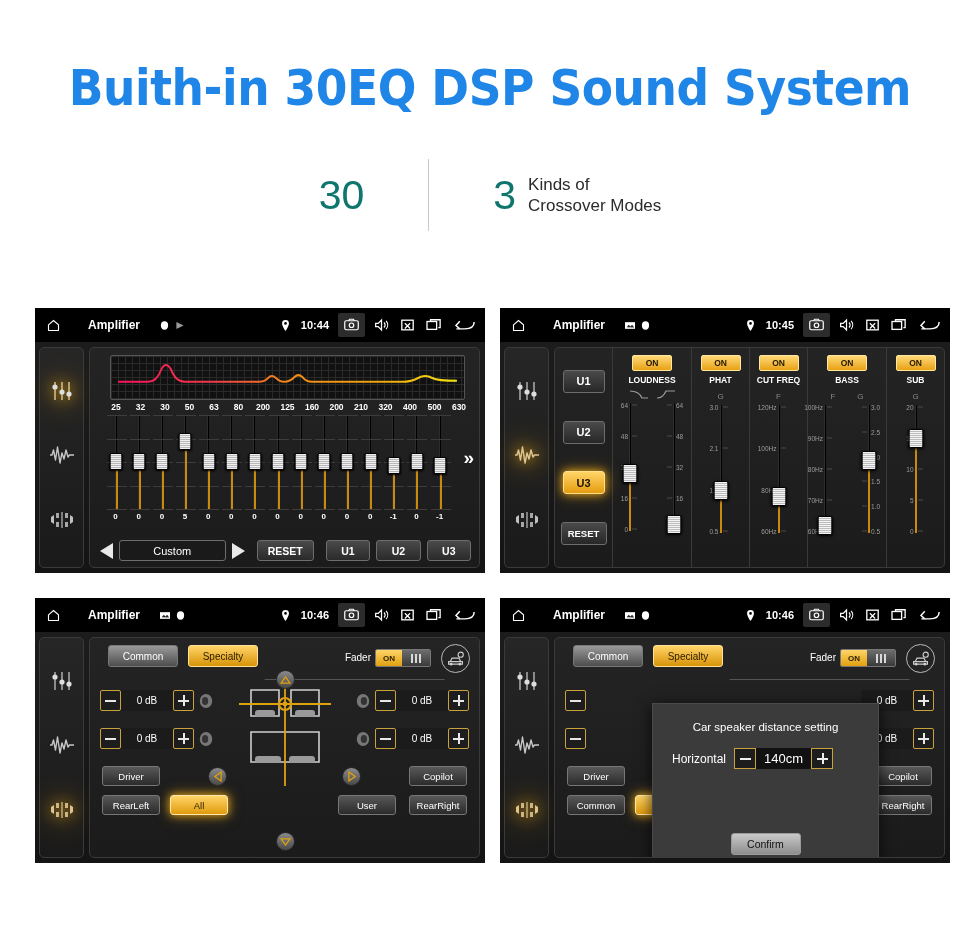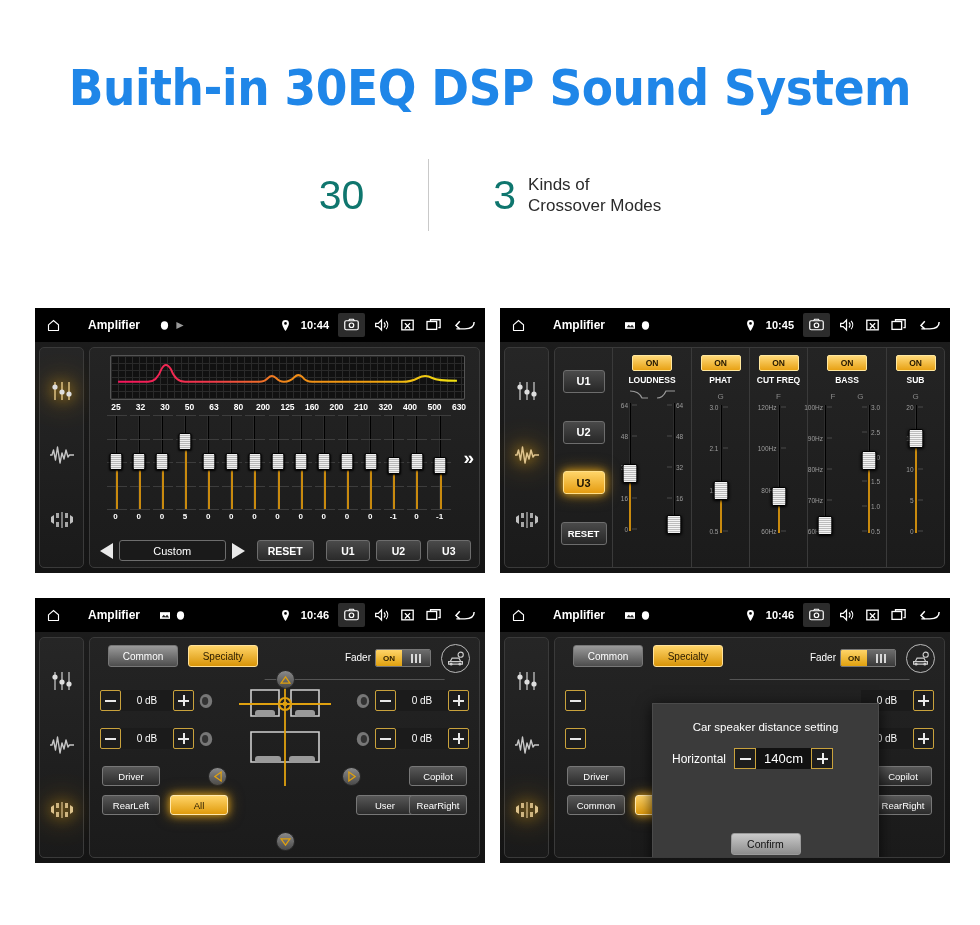--- a/index.html
+++ b/index.html
@@ -1132,21 +1132,21 @@
         <div class="navcirc" style="right:118px; top:129px;">
           <svg width="8" height="11" viewBox="0 0 9 12">
               <path d="M8 6 1 1v10z" fill="none" stroke="#e0a10f" stroke-width="1.4"></path>
             </svg>
         </div>
 
         <div class="sidebtn" style="left:12px; top:128px;">Driver</div>
         <div class="sidebtn" style="right:12px; top:128px;">Copilot</div>
         <div class="sidebtn" style="left:12px; top:157px;">RearLeft</div>
         <div class="sidebtn active" style="left:80px; top:157px;">All</div>
-        <div class="sidebtn" style="right:65px; top:157px;">User</div>
+        <div class="sidebtn" style="right:83px; top:157px;">User</div>
         <div class="sidebtn" style="right:12px; top:157px;">RearRight</div>
       </div>
     </div>
   </div>
 
   <div class="device">
     <div class="statusbar">
       <svg width="17" height="15" viewBox="0 0 24 24">
           <path fill="none" stroke="#fff" stroke-width="1.8" d="M4 11 12 4l8 7v8a1 1 0 0 1-1 1H5a1 1 0 0 1-1-1z"></path>
         </svg>

